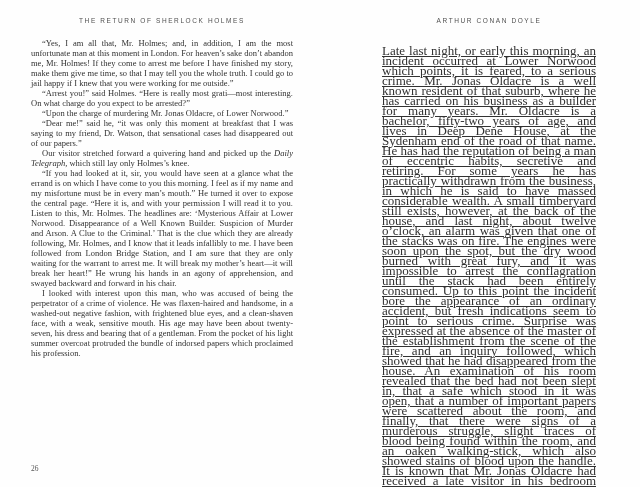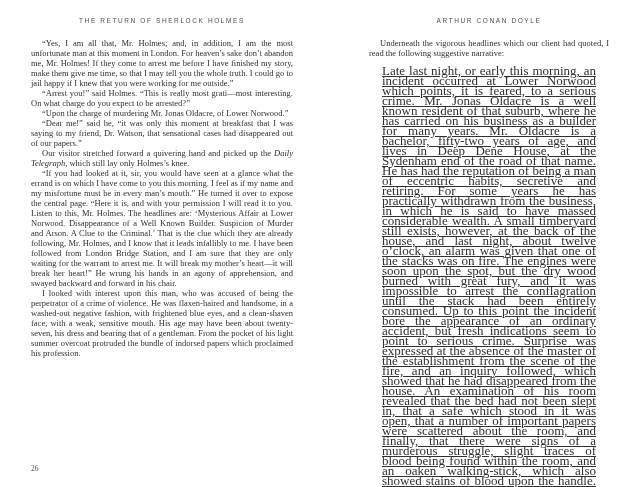--- a/index.html
+++ b/index.html
@@ -70,35 +70,32 @@
 </style>
 </head>
 <body>
 
 <div class="spread">
 
   <section class="page page-left">
     <div class="running-head">THE RETURN OF SHERLOCK HOLMES</div>
     <div class="body-text">
         <p><span>“Yes, I am all that, Mr. Holmes; and, in addition, I am the most unfortunate man at this moment in London. For heaven’s sake don’t abandon me, Mr. Holmes! If they come to arrest me before I have finished my story, make them give me time, so that I may tell you the whole truth. I could go to jail happy if I knew that you were working for me outside.”</span></p>
-        <p><span>“Arrest you!” said Holmes. “This is really most grati—most interesting. On what charge do you expect to be arrested?”</span></p>
+        <p><span>“Arrest you!” said Holmes. “Here is really most grati—most interesting. On what charge do you expect to be arrested?”</span></p>
         <p><span>“Upon the charge of murdering Mr. Jonas Oldacre, of Lower Norwood.”</span></p>
         <p><span>“Dear me!” said he, “it was only this moment at breakfast that I was saying to my friend, Dr. Watson, that sensational cases had disappeared out of our papers.”</span></p>
         <p><span>Our visitor stretched forward a quivering hand and picked up the </span><em>Daily Telegraph</em><span>, which still lay only Holmes’s knee.</span></p>
         <p><span>“If you had looked at it, sir, you would have seen at a glance what the errand is on which I have come to you this morning. I feel as if my name and my misfortune must be in every man’s mouth.” He turned it over to expose the central page. “Here it is, and with your permission I will read it to you. Listen to this, Mr. Holmes. The headlines are: ‘Mysterious Affair at Lower Norwood. Disappearance of a Well Known Builder. Suspicion of Murder and Arson. A Clue to the Criminal.’ That is the clue which they are already following, Mr. Holmes, and I know that it leads infallibly to me. I have been followed from London Bridge Station, and I am sure that they are only waiting for the warrant to arrest me. It will break my mother’s heart—it will break her heart!” He wrung his hands in an agony of apprehension, and swayed backward and forward in his chair.</span></p>
         <p><span>I looked with interest upon this man, who was accused of being the perpetrator of a crime of violence. He was flaxen-haired and handsome, in a washed-out negative fashion, with frightened blue eyes, and a clean-shaven face, with a weak, sensitive mouth. His age may have been about twenty-seven, his dress and bearing that of a gentleman. From the pocket of his light summer overcoat protruded the bundle of indorsed papers which proclaimed his profession.</span></p>
       </div>
     <div class="page-number">26</div>
   </section>
 
   <section class="page page-right">
     <div class="running-head">ARTHUR CONAN DOYLE</div>
     <div class="body-text">
-      <div>
-          <p><span>Underneath the vigorous headlines which our client had quoted, I read the following suggestive narrative:</span></p>
-        </div>
       <div class="extract">
           <p><span>Late last night, or early this morning, an incident occurred at Lower Norwood which points, it is feared, to a serious crime. Mr. Jonas Oldacre is a well known resident of that suburb, where he has carried on his business as a builder for many years. Mr. Oldacre is a bachelor, fifty-two years of age, and lives in Deep Dene House, at the Sydenham end of the road of that name. He has had the reputation of being a man of eccentric habits, secretive and retiring. For some years he has practically withdrawn from the business, in which he is said to have massed considerable wealth. A small timberyard still exists, however, at the back of the house, and last night, about twelve o’clock, an alarm was given that one of the stacks was on fire. The engines were soon upon the spot, but the dry wood burned with great fury, and it was impossible to arrest the conflagration until the stack had been entirely consumed. Up to this point the incident bore the appearance of an ordinary accident, but fresh indications seem to point to serious crime. Surprise was expressed at the absence of the master of the establishment from the scene of the fire, and an inquiry followed, which showed that he had disappeared from the house. An examination of his room revealed that the bed had not been slept in, that a safe which stood in it was open, that a number of important papers were scattered about the room, and finally, that there were signs of a murderous struggle, slight traces of blood being found within the room, and an oaken walking-stick, which also showed stains of blood upon the handle. It is known that Mr. Jonas Oldacre had received a late visitor in his bedroom upon that night, and the stick found has been identified as the property of this person, who is a young London solicitor named John Hector McFarlane, junior partner of Graham &amp; McFarlane, of 426 Gresham Buildings, E.C. The police believe that they have evidence in their possession which supplies a very convincing motive for the crime, and altogether it cannot be doubted that sensational developments will follow.</span></p>
         </div>
     </div>
   </section>
 
 </div>
 
 </body></html>

